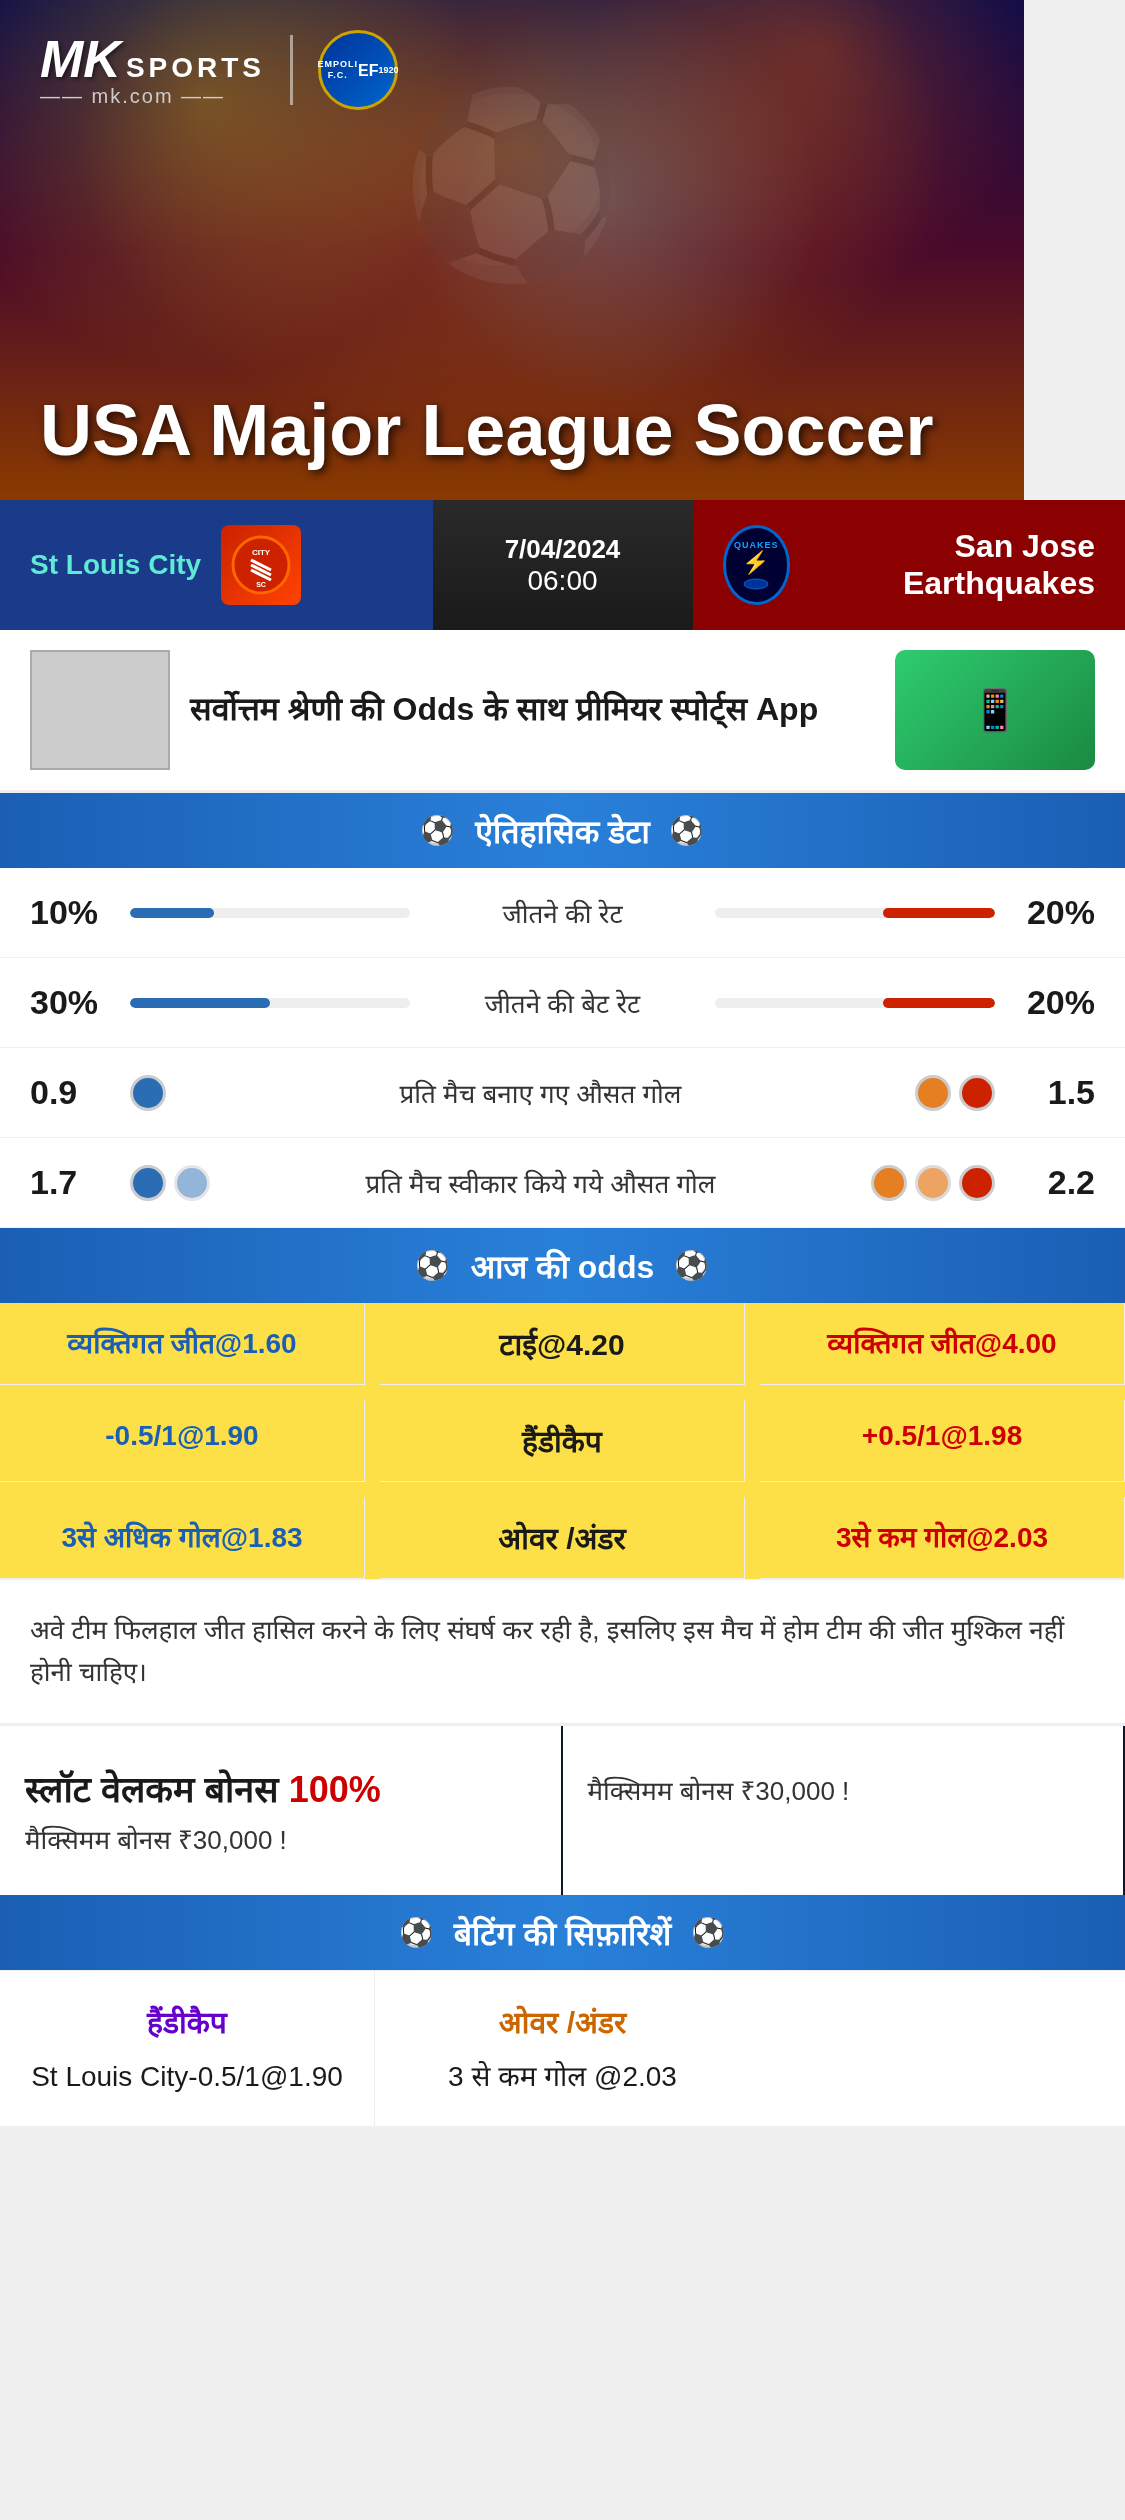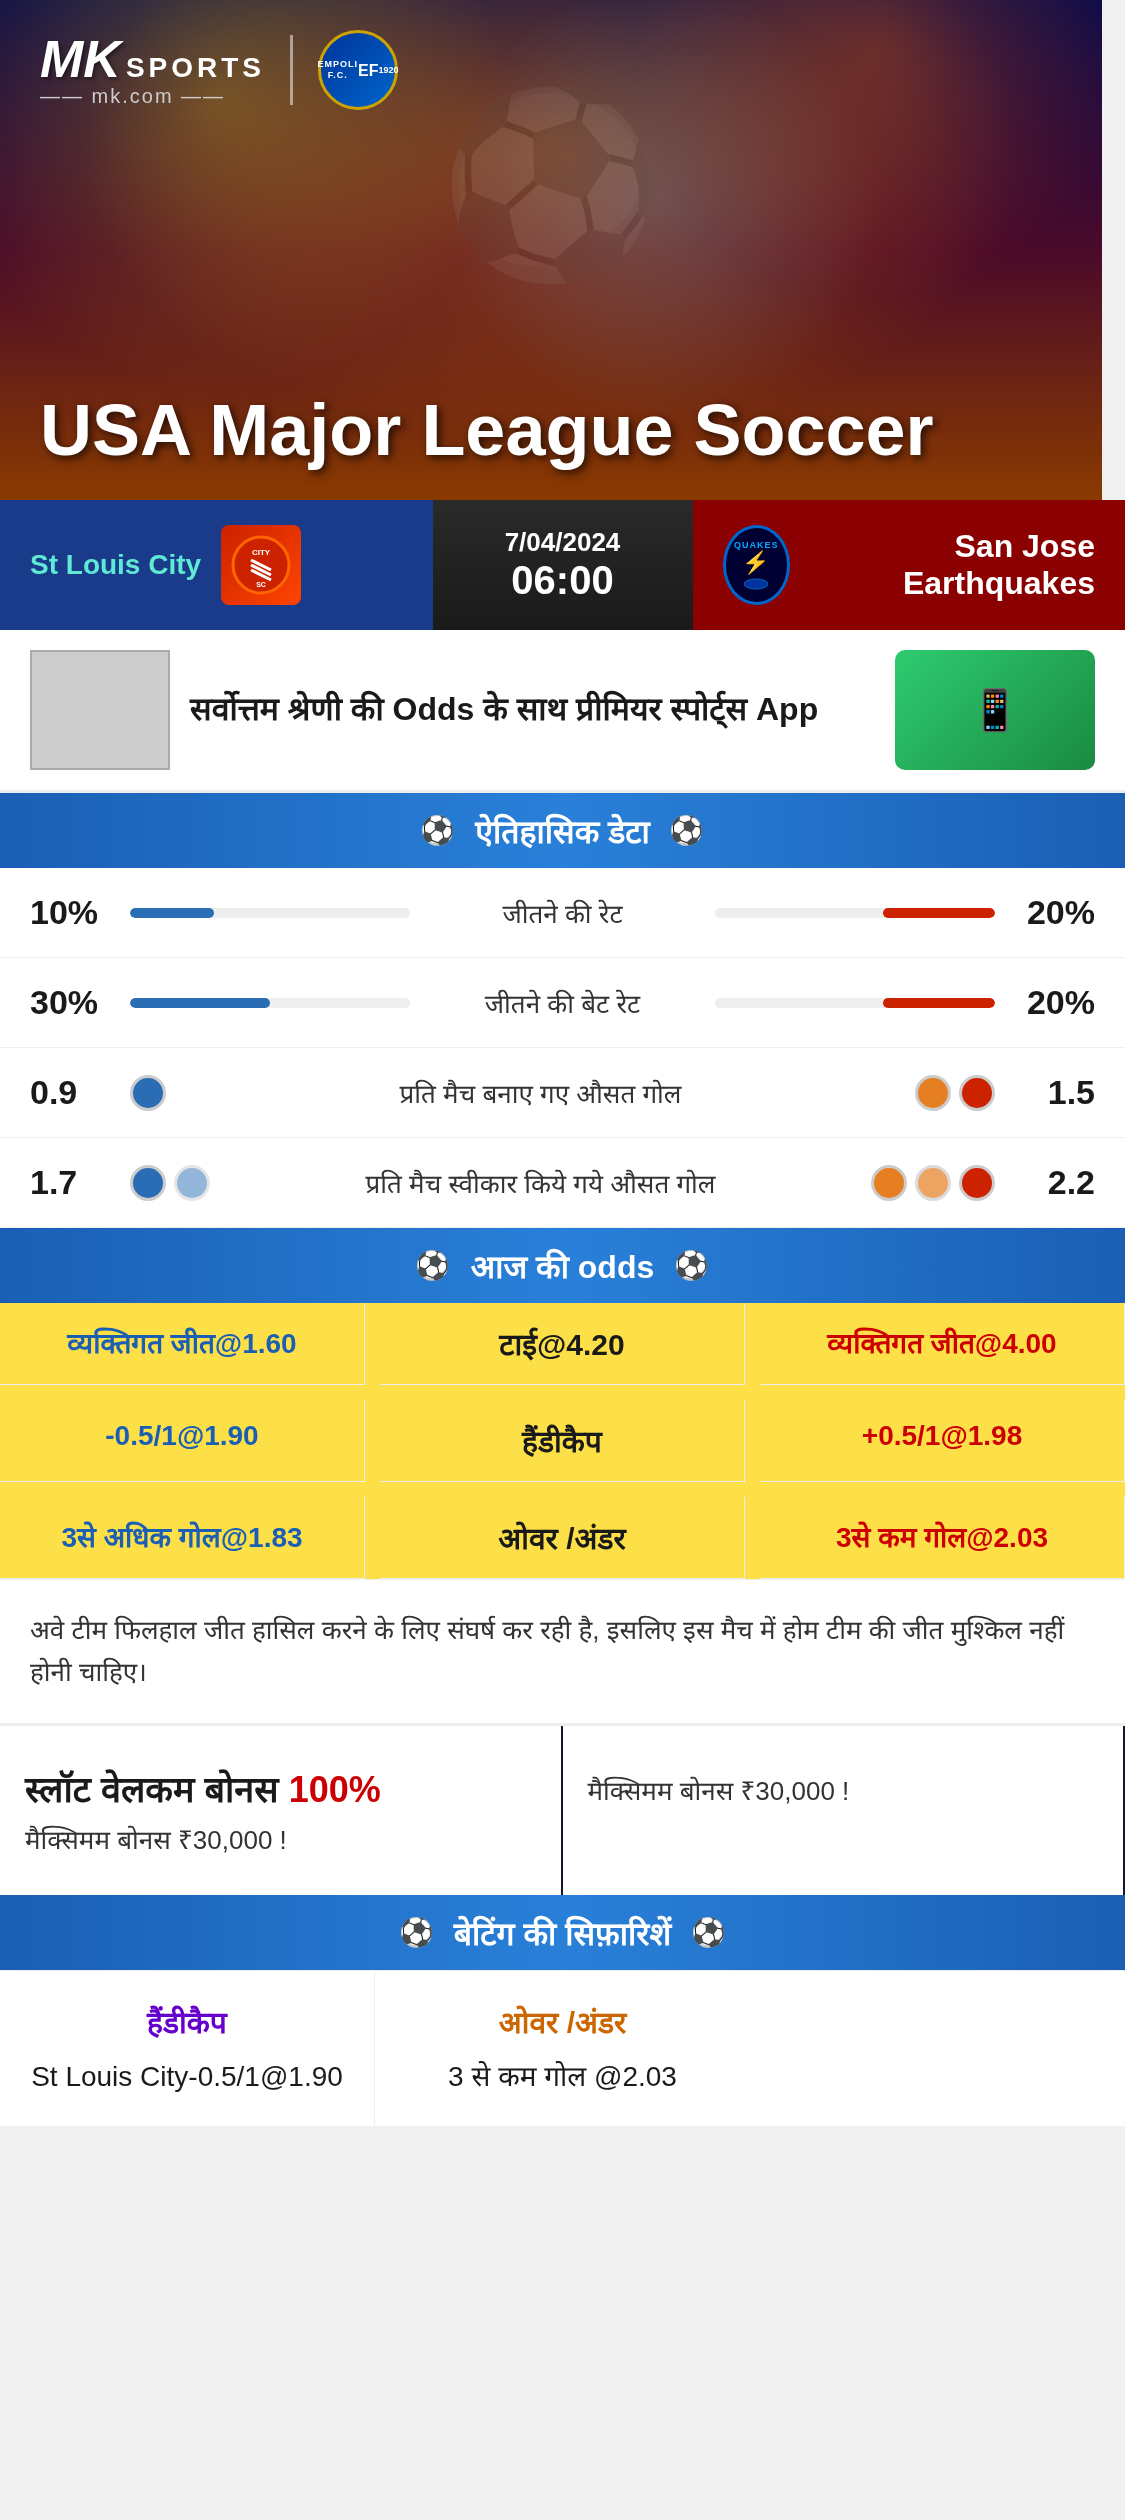--- a/index.html
+++ b/index.html
@@ -7,21 +7,21 @@
       font-family: 'Arial', sans-serif;
       background: #f0f0f0;
       width: 1125px;
       min-height: 2520px;
       overflow-x: hidden;
     }
 
     
     .header-banner {
       position: relative;
-      width: 1102px;
+      width: 1024px;
       height: 500px;
       background: linear-gradient(135deg, #1a1a6e 0%, #8b0000 40%, #ff6600 70%, #ffd700 100%);
       overflow: hidden;
       display: flex;
       flex-direction: column;
       justify-content: flex-end;
     }
     .header-banner-bg {
       position: absolute;
       top: 0; left: 0; right: 0; bottom: 0;
@@ -165,22 +165,22 @@
       background: linear-gradient(180deg, #2a2a2a, #1a1a1a);
       padding: 0 40px;
       min-width: 260px;
     }
     .match-date {
       font-size: 26px;
       font-weight: 700;
       color: white;
     }
     .match-time {
-      font-size: 40px;
-      font-weight: 700;
+      font-size: 28px;
+      font-weight: 400;
       color: white;
     }
     .team-away {
       display: flex;
       align-items: center;
       background: #8b0000;
       flex: 1;
       padding: 0 30px;
       gap: 20px;
       justify-content: flex-end;

